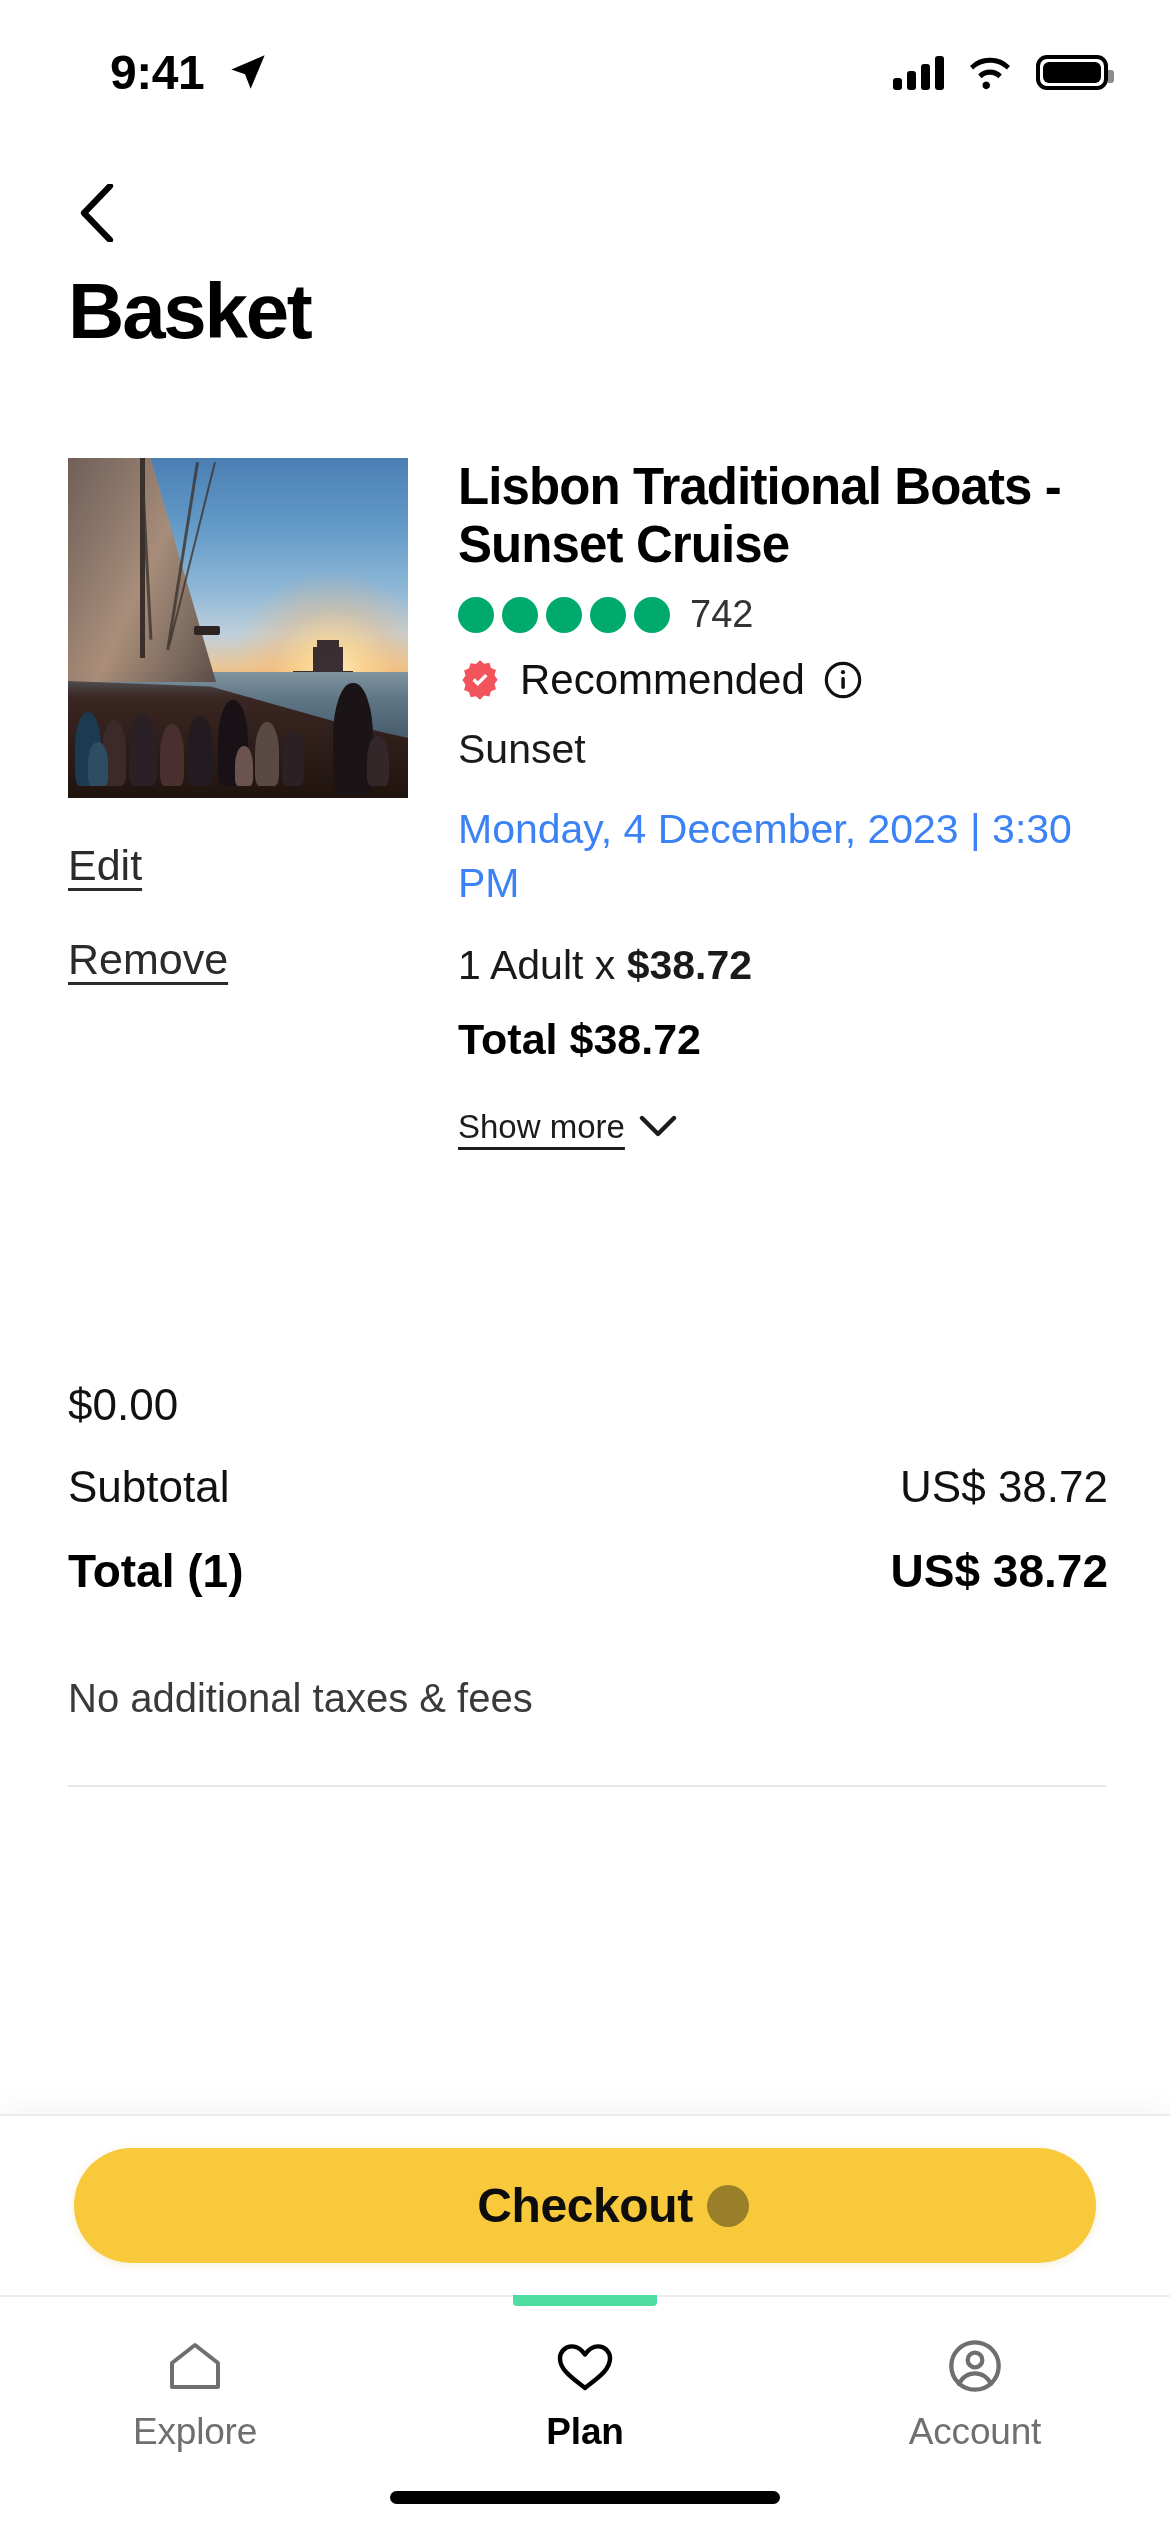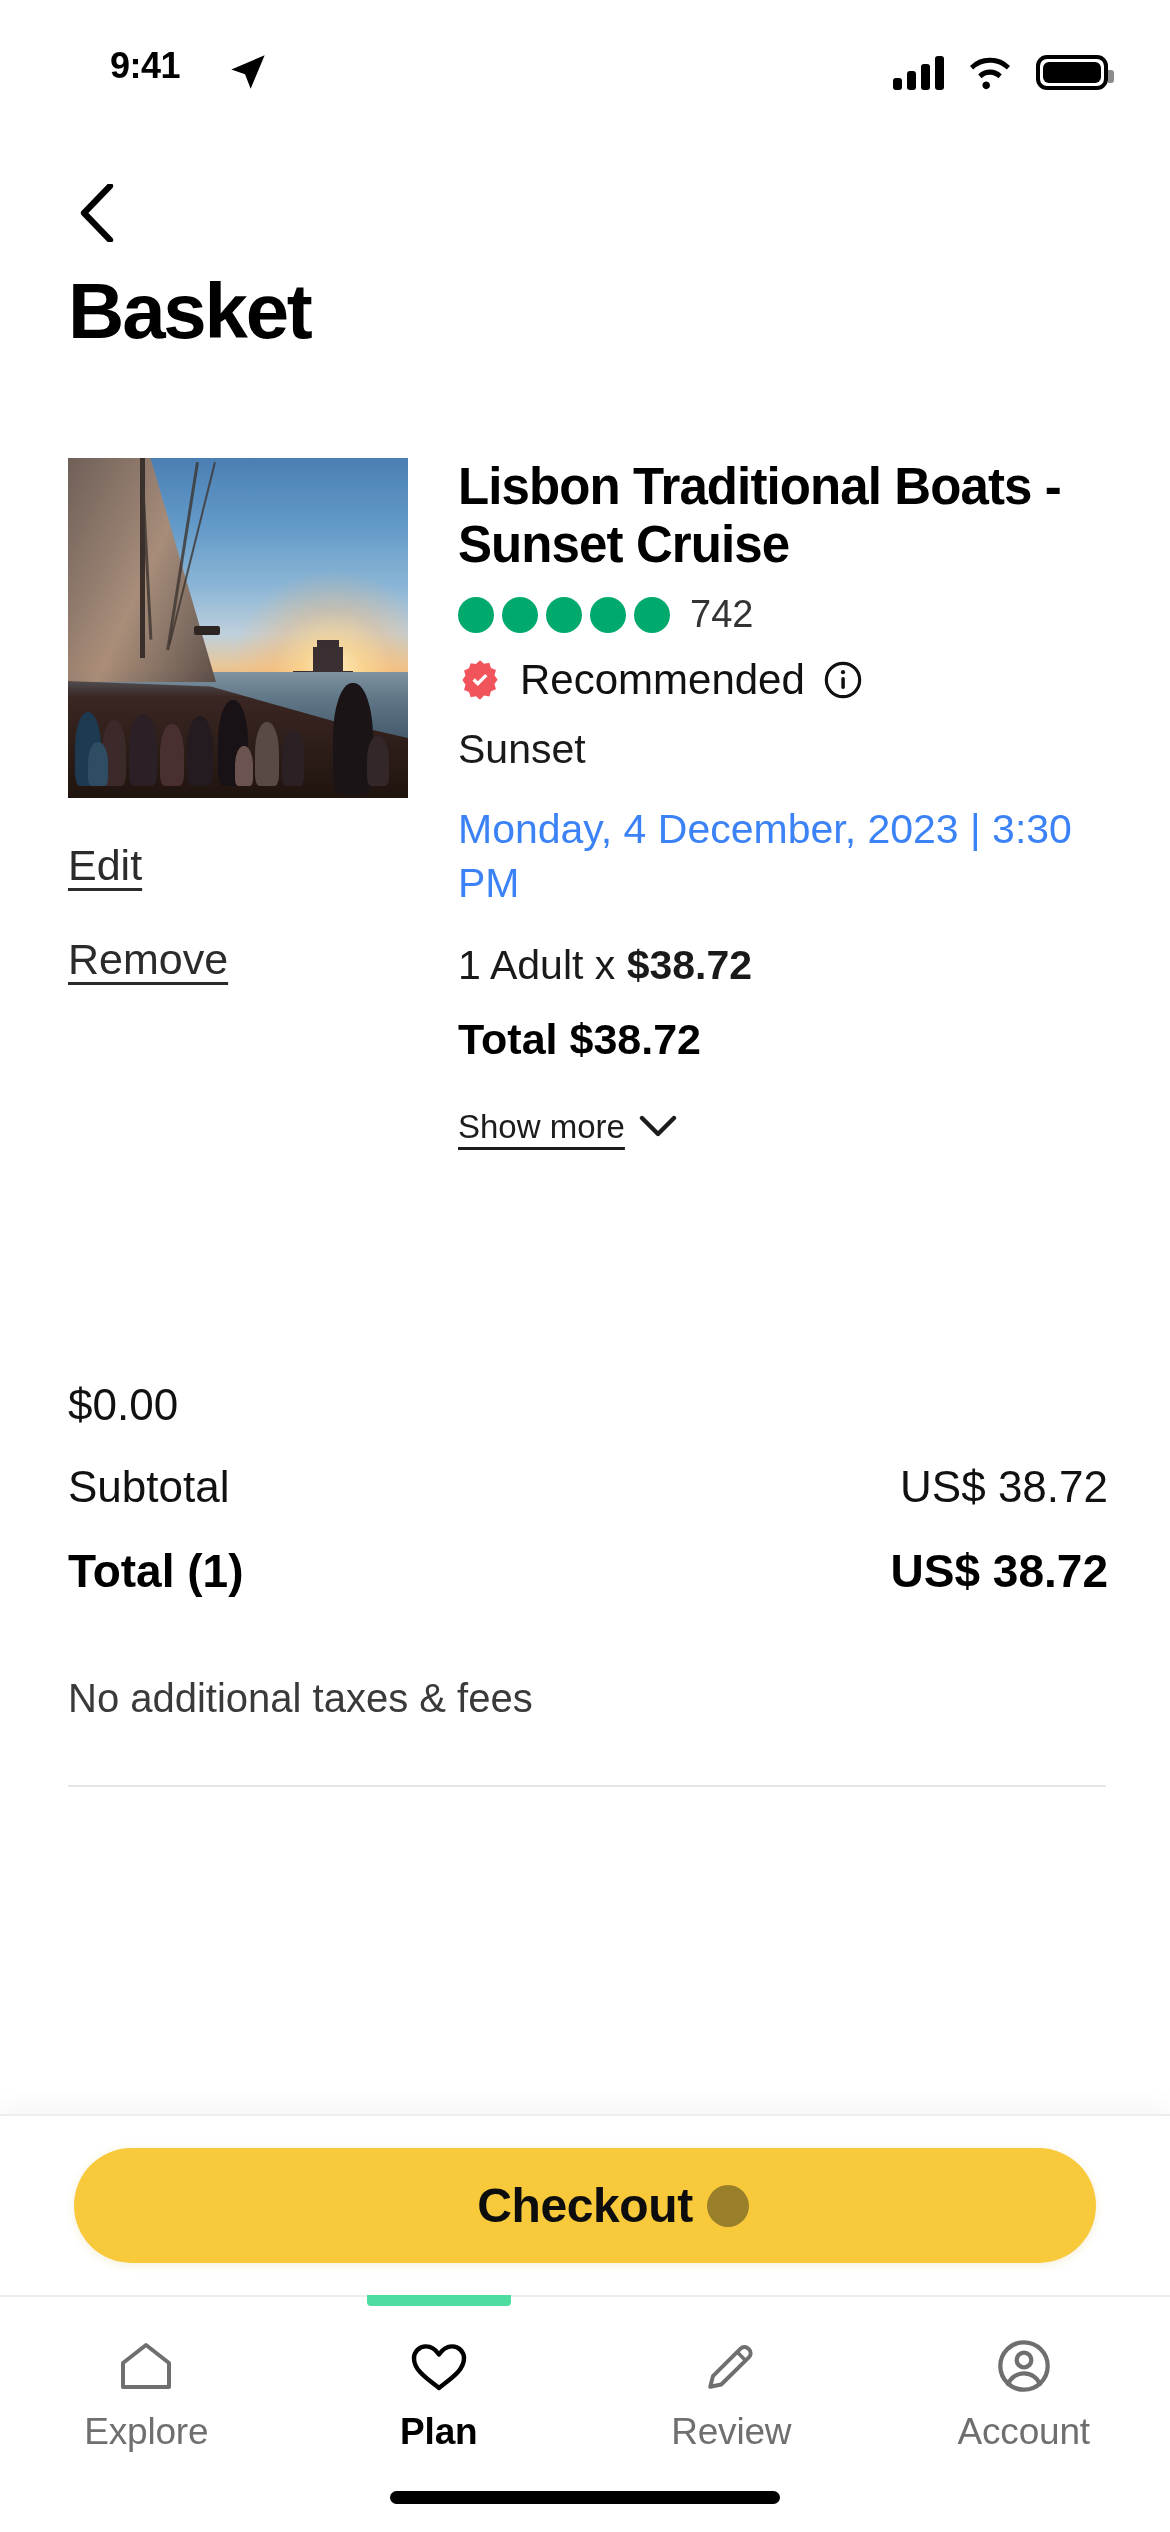--- a/index.html
+++ b/index.html
@@ -11,21 +11,21 @@
     overflow:hidden;
   }
   .screen { position:relative; width:1170px; height:2532px; background:#fff; }
 
   
   .statusbar {
     position:absolute; top:0; left:0; width:1170px; height:155px;
   }
   .sb-time {
     position:absolute; left:110px; top:45px;
-    font-size:36px; font-weight:700; color:#000; letter-spacing:-0.5px;
+    font-size:48px; font-weight:700; color:#000; letter-spacing:-0.5px;
   }
   .sb-loc { position:absolute; left:228px; top:52px; }
   .sb-right { position:absolute; right:62px; top:54px; display:flex; align-items:center; gap:22px; }
   .bars { display:flex; align-items:flex-end; gap:5px; height:36px; }
   .bars i { display:block; width:9px; background:#000; border-radius:3px; }
   .bars i:nth-child(1){height:12px;}
   .bars i:nth-child(2){height:19px;}
   .bars i:nth-child(3){height:26px;}
   .bars i:nth-child(4){height:34px;}
   .battery { position:relative; width:72px; height:35px; border:4px solid #000; border-radius:11px; }
@@ -361,30 +361,20 @@
     <div class="tab active">
       <span class="indicator"></span>
       <span class="tab-icon">
         <svg width="58" height="52" viewBox="0 0 29 26">
             <path d="M14.5 24C9 19.6 2 15.3 2 9.2A5.9 5.9 0 0 1 8 3.2c2.7 0 4.8 1.6 6.5 4 1.7-2.4 3.8-4 6.5-4a5.9 5.9 0 0 1 6 6c0 6.1-7 10.4-12.5 14.8z" fill="none" stroke="#000" stroke-width="2.2" stroke-linejoin="round"></path>
           </svg>
       </span>
       <span class="tab-label">Plan</span>
     </div>
 
-    <div class="tab">
-
-      <span class="tab-icon">
-        <svg width="54" height="54" viewBox="0 0 26 26">
-            <path d="M3 23l1.3-5.1L17.6 4.6a2.6 2.6 0 0 1 3.7 0l.4.4a2.6 2.6 0 0 1 0 3.7L8.3 21.9z" fill="none" stroke="#6f6f6f" stroke-width="1.9" stroke-linejoin="round"></path>
-            <path d="M16 6.3l4 4" stroke="#6f6f6f" stroke-width="1.7"></path>
-          </svg>
-      </span>
-      <span class="tab-label">Review</span>
-    </div>
 
     <div class="tab">
 
       <span class="tab-icon">
         <svg width="56" height="56" viewBox="0 0 26 26">
             <circle cx="13" cy="13" r="11" fill="none" stroke="#6f6f6f" stroke-width="2"></circle>
             <circle cx="13" cy="10.2" r="3.4" fill="none" stroke="#6f6f6f" stroke-width="2"></circle>
             <path d="M5.6 21.4a8 8 0 0 1 14.8 0" fill="none" stroke="#6f6f6f" stroke-width="2" stroke-linecap="round"></path>
           </svg>
       </span>

